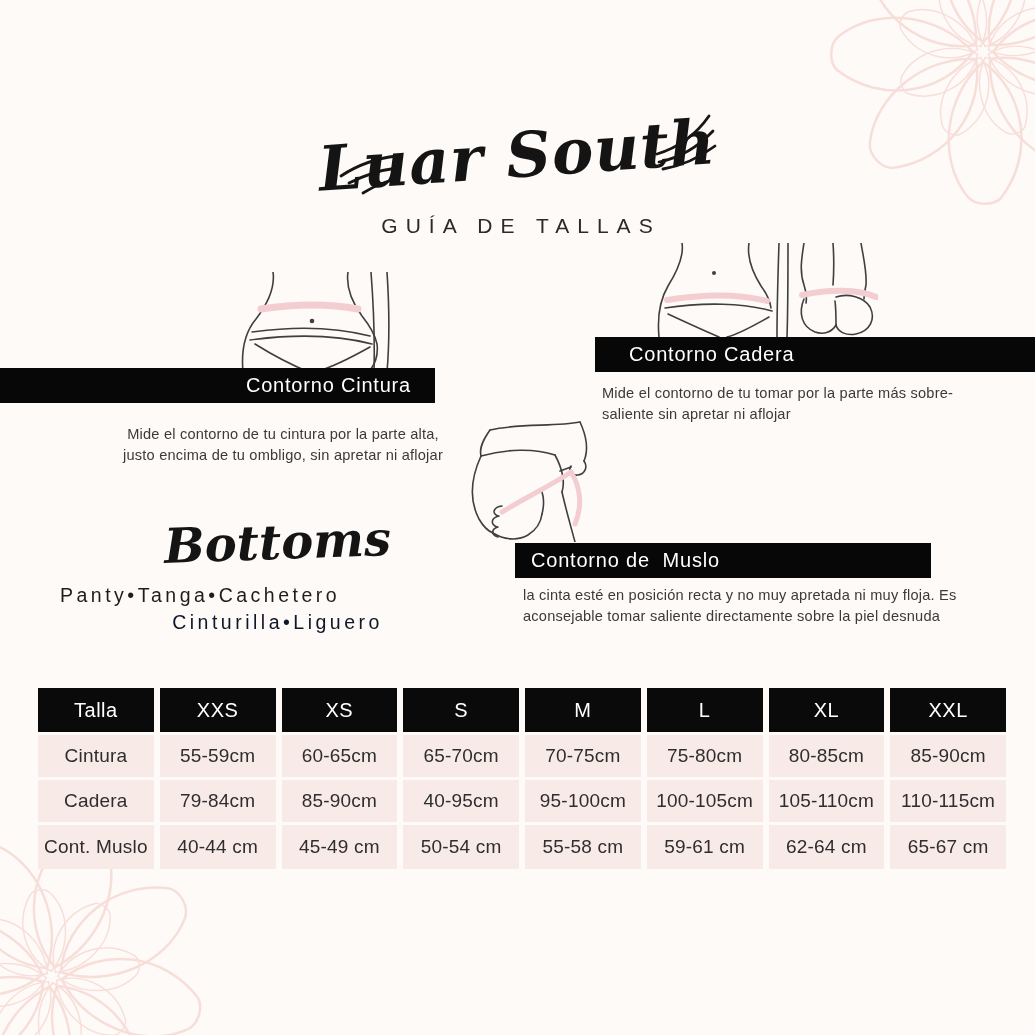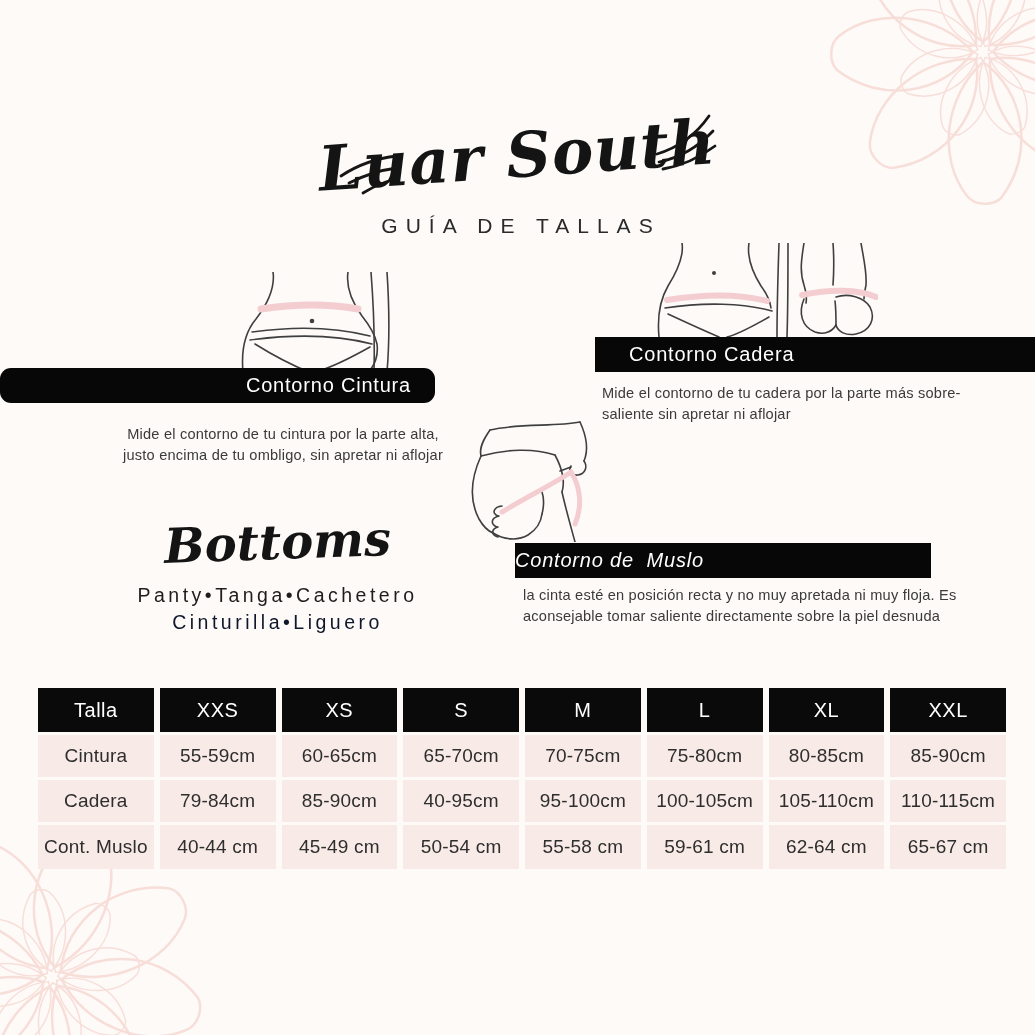--- a/index.html
+++ b/index.html
@@ -33,36 +33,36 @@
     color:#2a2a2a;font-weight:400;
   }
 
   
   .banner{
     position:absolute;height:35px;background:#070707;color:#ffffff;
     display:flex;align-items:center;
     font-size:20px;letter-spacing:0.8px;font-weight:400;
     white-space:pre;
   }
-  .banner-cintura{left:0;top:368px;width:435px;justify-content:flex-end;padding-right:24px;box-sizing:border-box;border-radius:11px;}
+  .banner-cintura{left:0;top:368px;width:435px;justify-content:flex-end;padding-right:24px;box-sizing:border-box;}
   .banner-cadera{left:595px;top:337px;width:440px;justify-content:flex-start;padding-left:34px;box-sizing:border-box;}
-  .banner-muslo{left:515px;top:543px;width:416px;justify-content:flex-start;padding-left:0;box-sizing:border-box;font-style:italic;}
+  .banner-muslo{left:515px;top:543px;width:416px;justify-content:flex-start;padding-left:16px;box-sizing:border-box;}
 
   .desc{font-size:14.6px;line-height:21px;color:#3a3a3a;letter-spacing:0.2px;}
   .desc-cintura{left:100px;top:424px;width:366px;text-align:center;}
   .desc-cadera{left:602px;top:383px;width:400px;text-align:left;}
   .desc-muslo{left:523px;top:585px;width:470px;text-align:left;}
 
   
   .bottoms-script{
     position:absolute;left:90px;top:514px;width:375px;text-align:center;
     font-family:"DejaVu Serif", serif;font-style:italic;font-weight:700;
     font-size:48px;color:#141414;transform:rotate(-2deg);
   }
-  .bottoms-line1{position:absolute;left:60px;top:584px;width:435px;text-align:center;
+  .bottoms-line1{position:absolute;left:60px;top:584px;width:435px;
     font-size:19.5px;letter-spacing:3.5px;color:#1d1d1d;font-weight:500;}
   .bottoms-line2{position:absolute;left:60px;top:611px;width:435px;text-align:center;
     font-size:19.5px;letter-spacing:3.5px;color:#0f172a;font-weight:500;}
 
   
   .size-table{
     position:absolute;left:38px;top:688px;width:968px;
     display:grid;grid-template-columns:repeat(8,1fr);
     grid-template-rows:44px 42px 42px 44px;
     column-gap:6px;row-gap:3px;border-radius:27px;
@@ -240,21 +240,21 @@
     <path class="ln" d="M152 0 C150 13 147 28 152 42 C154 48 155 54 154 60"></path>
     <path class="ln" d="M181 0 C182 14 182 28 181 42"></path>
     <path class="ln" d="M209 0 C211 13 215 28 214 42 C213 47 212 52 212 56"></path>
     <path class="tape" stroke-width="6" d="M150 52 C178 46 206 46 224 54"></path>
     <path class="ln" d="M152 56 C146 70 150 84 163 89 C172 92 180 89 184 82"></path>
     <path class="ln" d="M184 54 C196 50 212 54 218 64 C224 76 218 88 204 91 C194 93 186 89 184 82"></path>
     <path class="ln" d="M183 58 C184 66 184 74 184 82"></path>
   </svg>
   <div class="banner banner-cadera">Contorno Cadera</div>
   <div class="abs desc desc-cadera">
-    <div>Mide el contorno de tu cadera por la parte más sobre-</div>
+    <div>Mide el contorno de tu tomar por la parte más sobre-</div>
     <div>saliente sin apretar ni aflojar</div>
   </div>
 </section>
 
 <section>
   <svg class="fig" style="left:462px;top:420px" width="145" height="122" viewBox="0 0 145 122">
     <path class="ln" d="M28 10 C58 3 92 7 118 2"></path>
     <path class="ln" d="M28 10 C21 20 17 28 19 36"></path>
     <path class="ln" d="M118 2 C124 15 127 29 122 41"></path>
     <path class="ln" d="M122 41 C126 47 123 54 116 55 C110 56 106 51 109 46"></path>

